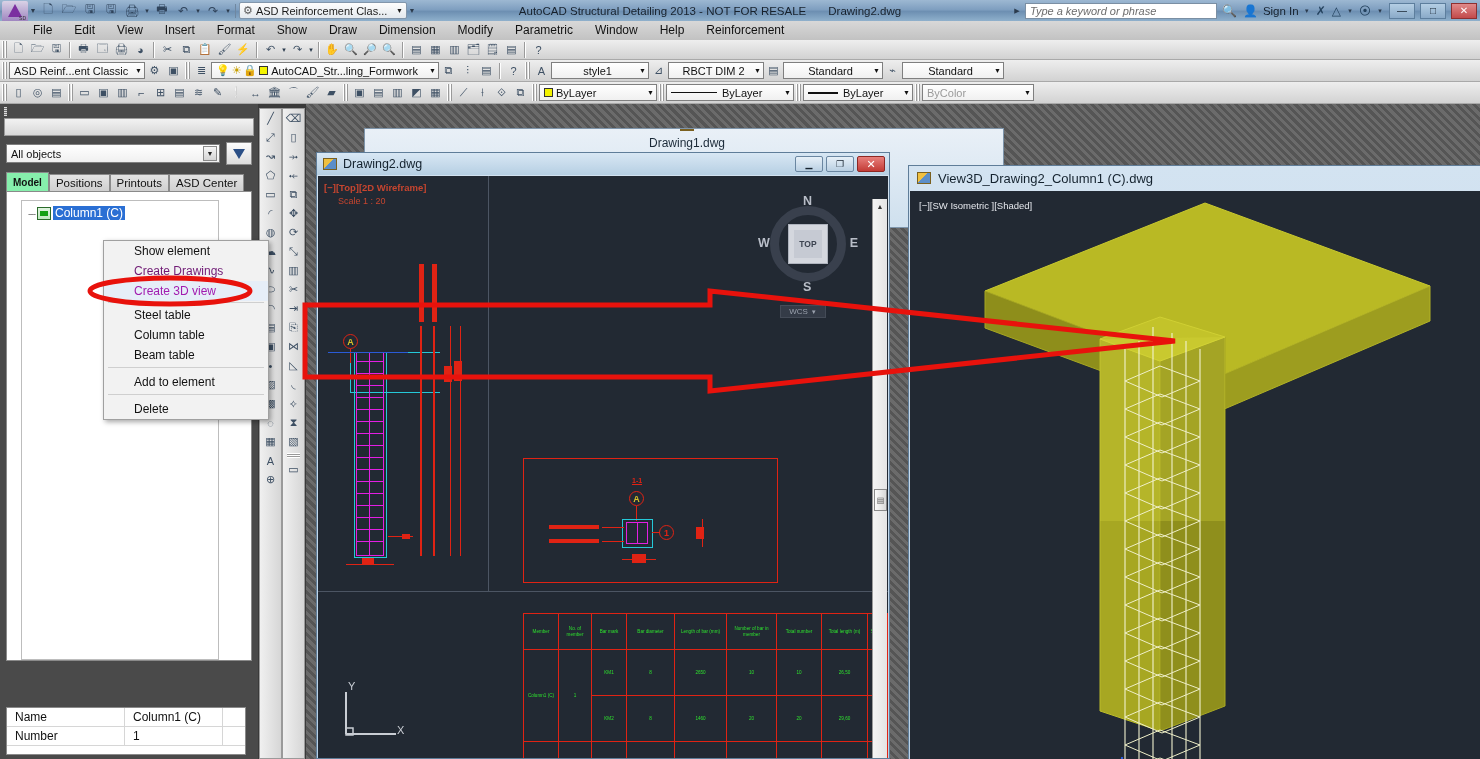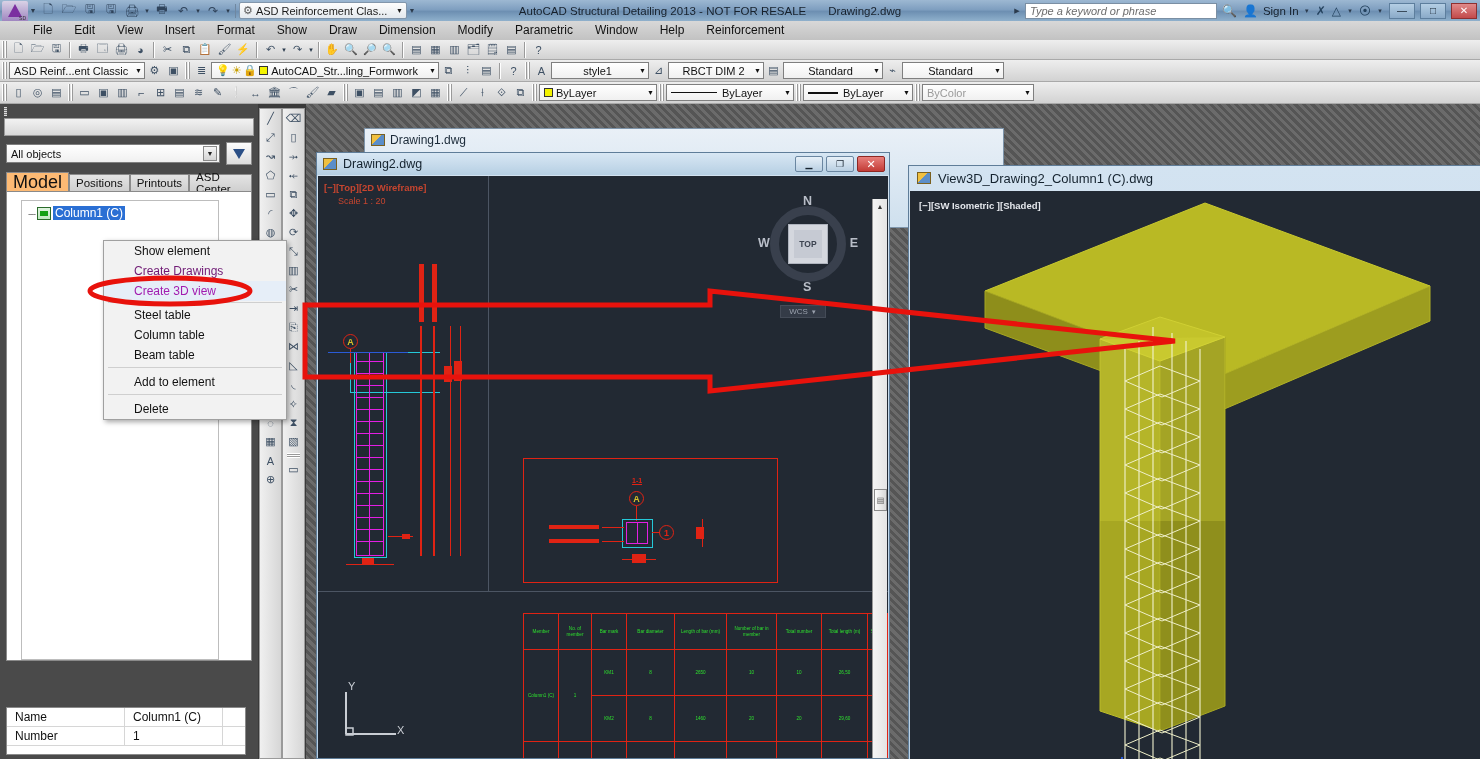--- a/index.html
+++ b/index.html
@@ -146,21 +146,21 @@
     font-size: 12px; color:#111;
     display:flex;align-items:center;justify-content:center;
   }
   .lp-tabs { display:flex; align-items:flex-end; padding: 9px 6px 0 6px; height: 26px; }
   .lp-tab {
     height: 17px; padding: 0 6px; font-size: 11.5px; color:#111;
     background: linear-gradient(to bottom,#e4e4e4,#cfcfcf);
     border: 1px solid #8a8a8a; border-bottom: none;
     display:flex;align-items:center;
   }
-  .lp-tab.active { background:#fdba74; height: 19px; font-size:18px; }
+  .lp-tab.active { background:#86efac; height: 19px; font-size:10px;font-weight:bold; }
   .tree {
     margin: 0 6px; height: 470px; background:#fff; border:1px solid #8a8a8a;
     position: relative; padding: 8px 0 0 14px;
   }
   .tree-inner { border:1px solid #bdbdbd; width: 198px; height: 460px; padding: 5px 0 0 6px; }
   .treeitem { display:flex; align-items:center; gap:2px; font-size:12px; }
   .tdash { color:#7a7a7a; font-size:10px; letter-spacing:-1px; }
   .tico-el {
     width:14px;height:13px; border:1px solid #2a6b2a;
     background: linear-gradient(to bottom,#dff3df,#bfe8bf);
@@ -197,21 +197,21 @@
   .mdi { position:absolute; left:306px; top:104px; width:1174px; height:655px; background:#5a5a5a;
     background-image: repeating-linear-gradient(45deg,#6b6b6b 0 3px,#555 3px 6px); }
 
   
   .win1 {
     position:absolute; left: 58px; top: 24px; width: 640px; height: 100px;
     background: linear-gradient(to bottom,#e9f0f7,#cfe0ee);
     border:1px solid #7e95ab;
   }
   .win1 .wt { height:21px; display:flex; align-items:center; gap:5px; padding-left:6px;
-    font-size: 12px; color:#1b2a38; }
+    font-size: 12px; color:#1b2a38;flex-direction:column; }
 
   
   .win2 {
     position:absolute; left: 10px; top: 48px; width: 574px; height: 607px;
     background: linear-gradient(to bottom,#d3e3f1,#b9d0e4);
     border:1px solid #5f7d99;
   }
   .win2 .wt {
     height: 22px; display:flex; align-items:center; padding-left:6px; gap:6px;
     background: linear-gradient(to bottom,#d8e7f4,#b6cfe3);
@@ -778,21 +778,21 @@
         </div>
       </div>
     </div>
 
     <div class="win3">
       <div class="wt">
         <span class="dwgicon"></span>
         <span>View3D_Drawing2_Column1 (C).dwg</span>
       </div>
       <div class="canvas3">
-        <div class="vp-label" style="left:9px; top:9px; color:#e4e7ec; font-weight:bold; font-size:9.5px;">[−][SW Isometric ][Shaded]</div>
+        <div class="vp-label" style="left:9px; top:9px; color:#e4e7ec; font-weight:normal; font-size:9.5px;">[−][SW Isometric ][Shaded]</div>
 
         <svg width="578" height="636" viewBox="0 0 578 636" style="position:absolute;left:0;top:0;">
 
           <polygon points="295,12 520,95 305,187 75,100" fill="#b9b924" stroke="#c9c92e" stroke-width="1"></polygon>
 
           <polygon points="75,100 305,187 305,222 75,137" fill="#8e8e1b" stroke="#a6a622" stroke-width="1"></polygon>
 
           <polygon points="305,187 520,95 520,130 305,222" fill="#9d9d1f" stroke="#b2b226" stroke-width="1"></polygon>
 
           <polygon points="190,148 250,170 250,540 190,520" fill="#a7a722" stroke="#bcbc2a" stroke-width="1"></polygon>
@@ -834,21 +834,21 @@
             <line x1="212" y1="598" x2="186" y2="610" stroke="#2ee02e" stroke-width="2"></line>
             <line x1="212" y1="598" x2="236" y2="610" stroke="#e02314" stroke-width="2"></line>
             <line x1="212" y1="598" x2="212" y2="566" stroke="#2a5bd7" stroke-width="2"></line>
           </g>
         </svg>
       </div>
 
     </div>
   </div>
 
-  <div style="position:absolute; left:103px; top:240px; width:184px; background:#f2f2f2; border:1px solid #a0a0a0; box-shadow:2px 2px 5px rgba(0,0,0,0.35); z-index:50;">
+  <div style="position:absolute; left:103px; top:240px; width:166px; background:#f2f2f2; border:1px solid #a0a0a0; box-shadow:2px 2px 5px rgba(0,0,0,0.35); z-index:50;">
     <div style="height:20px; display:flex; align-items:center; padding-left:30px; font-size:12px; color:#111;">Show element</div>
     <div style="height:20px; display:flex; align-items:center; padding-left:30px; font-size:12px; color:#701a75;">Create Drawings</div>
     <div style="height:20px; display:flex; align-items:center; padding-left:30px; font-size:12px; color:#a21caf; background:#e6eef8;">Create 3D view</div>
     <div style="height:3px;">
         <div style="height:1px;background:#cfcfcf;margin:1px 4px;"></div>
       </div>
     <div style="height:20px; display:flex; align-items:center; padding-left:30px; font-size:12px; color:#111;">Steel table</div>
     <div style="height:20px; display:flex; align-items:center; padding-left:30px; font-size:12px; color:#111;">Column table</div>
     <div style="height:20px; display:flex; align-items:center; padding-left:30px; font-size:12px; color:#111;">Beam table</div>
     <div style="height:5px;">

